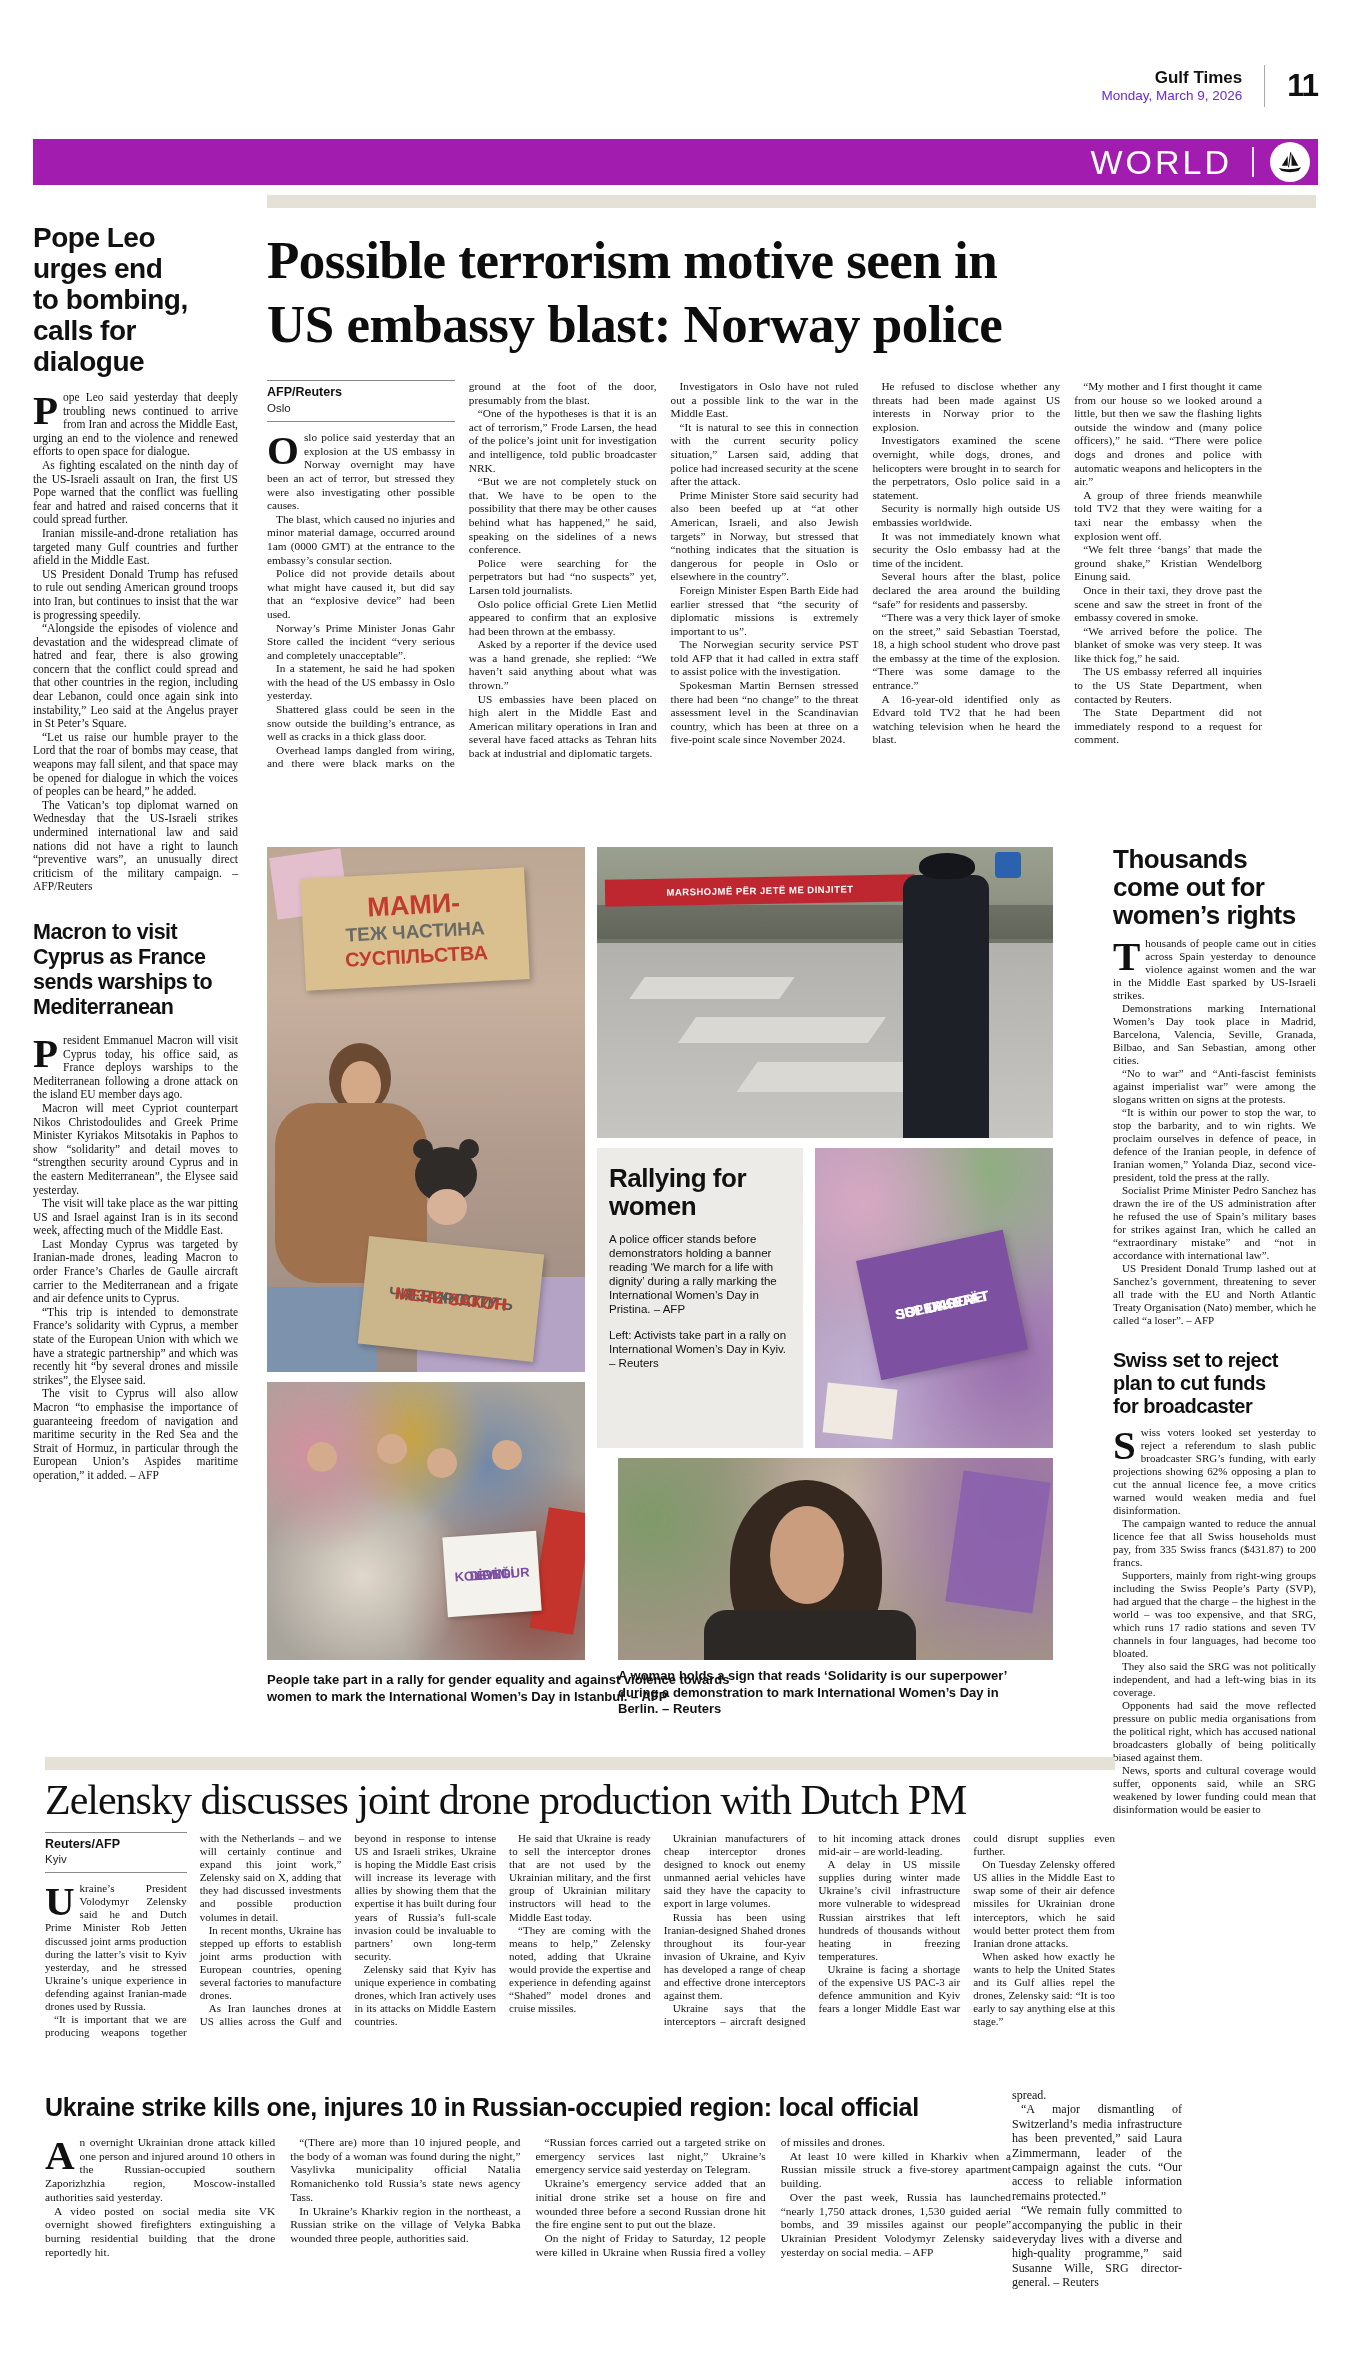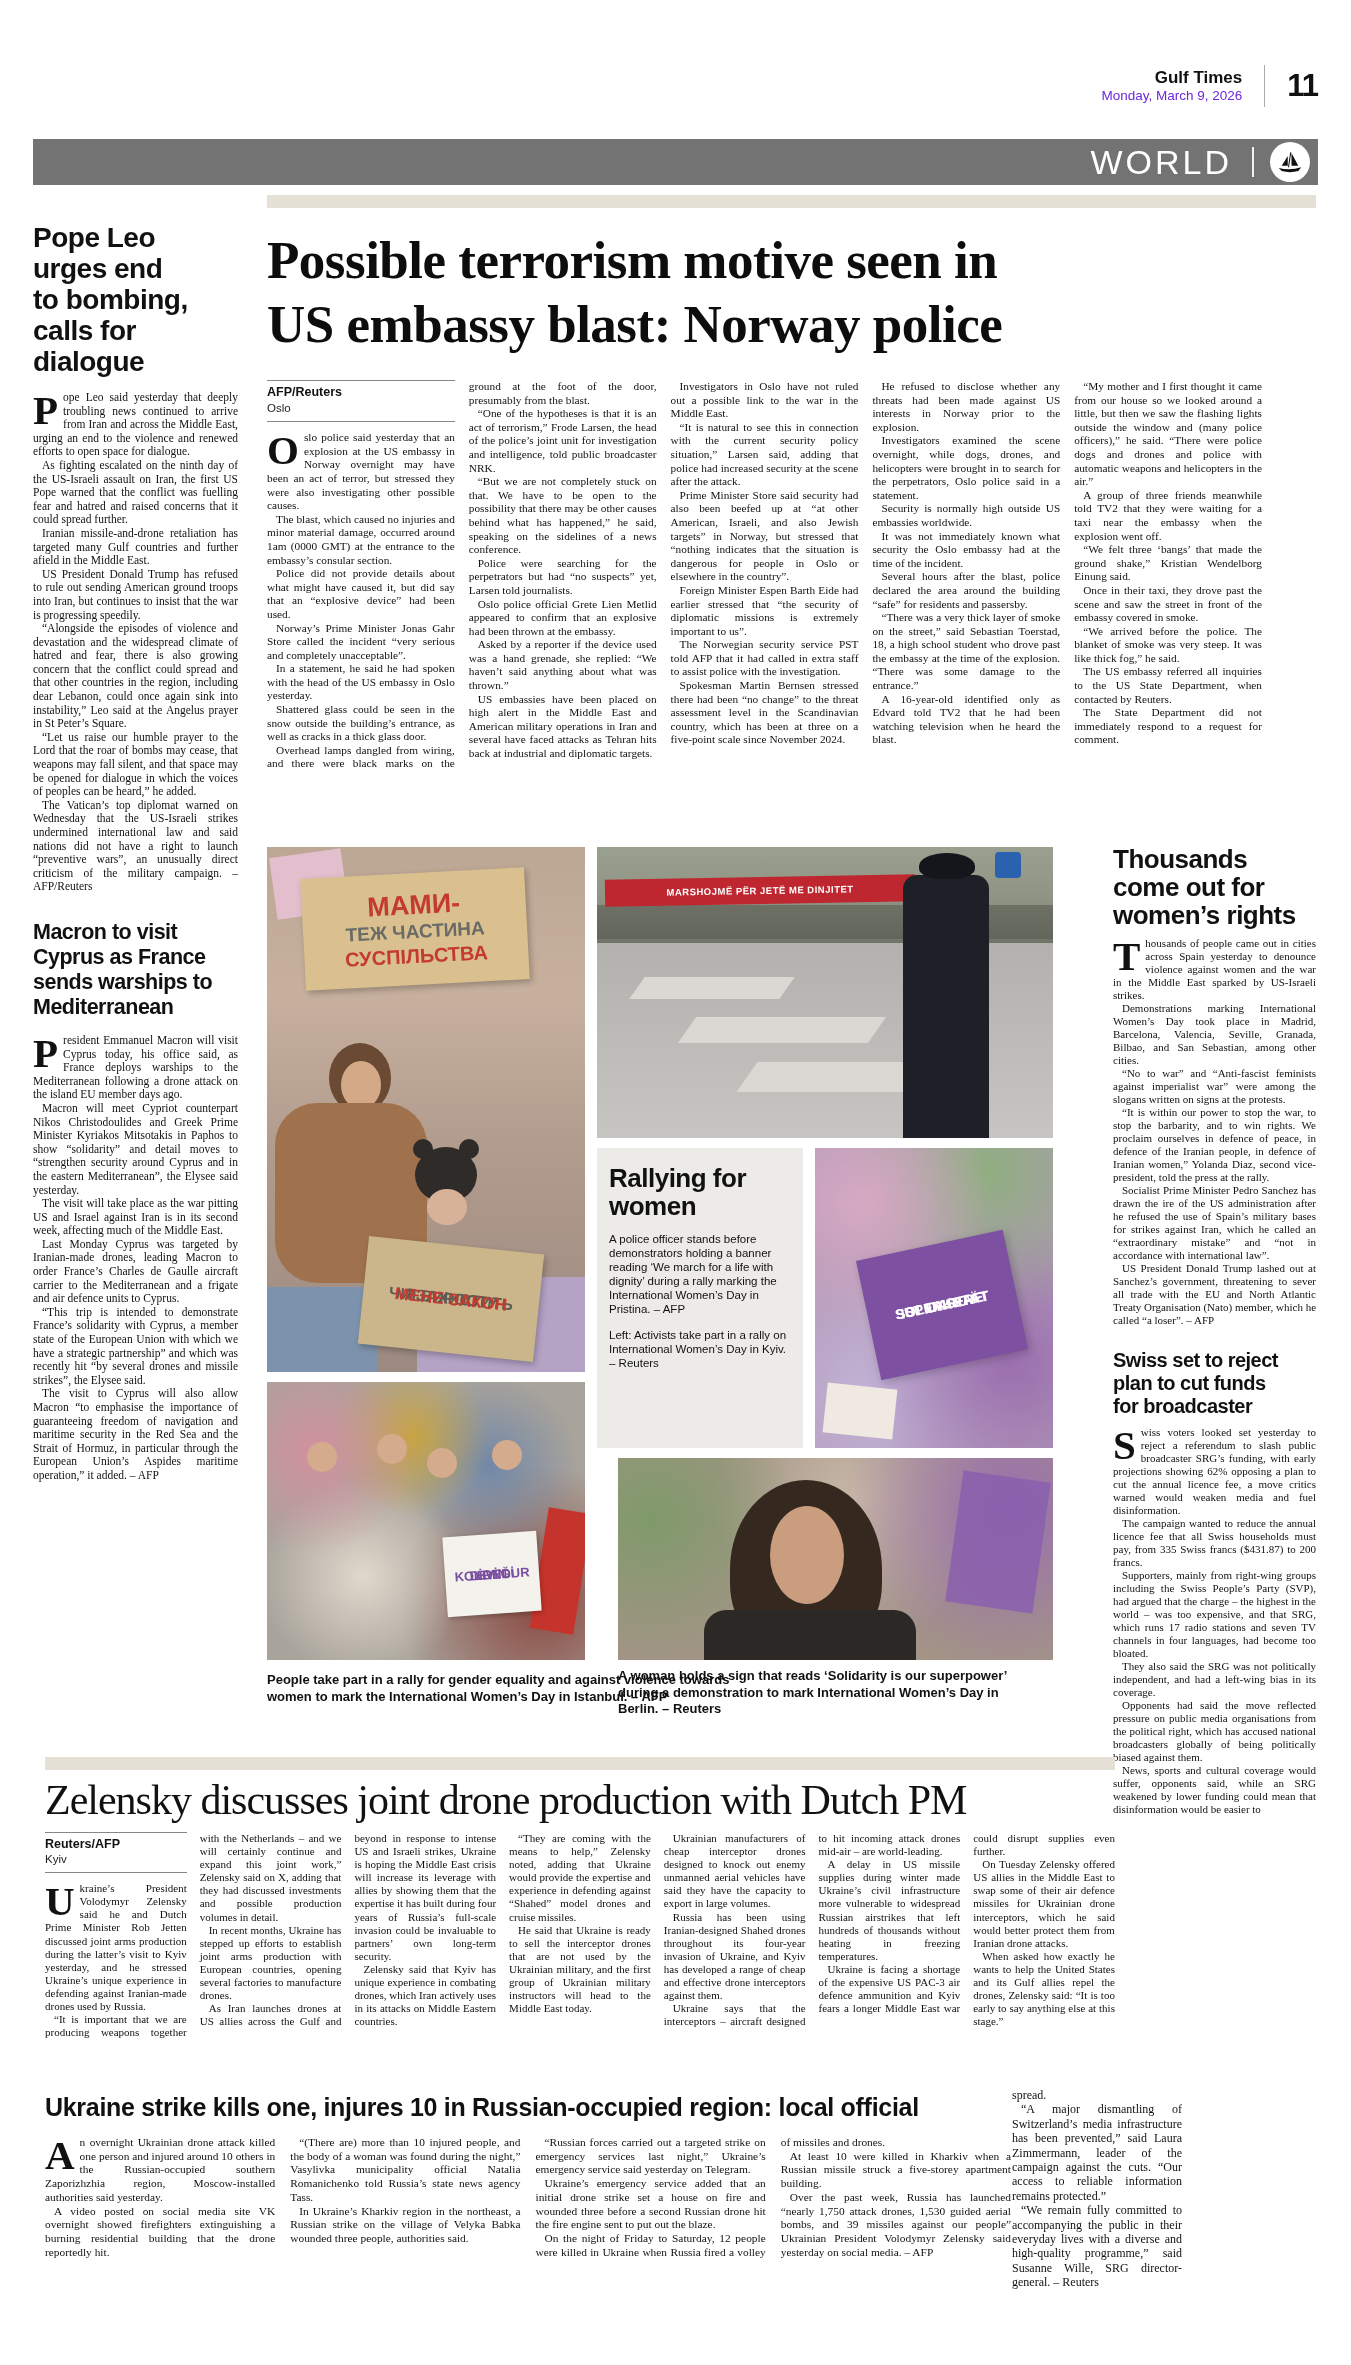--- a/index.html
+++ b/index.html
@@ -148,21 +148,21 @@
 
   <div class="hdr-meta">
     <div class="hdr-text">
       <div class="hdr-paper">Gulf Times</div>
       <div class="hdr-date">Monday, March 9, 2026</div>
     </div>
     <div class="hdr-rule"></div>
     <div class="hdr-pageno">11</div>
   </div>
 
-  <div class="banner" style="background:#737373;">
+  <div class="banner" style="background:#a21caf;">
     <span class="banner-title">WORLD</span>
     <span class="banner-sep"></span>
     <span class="banner-logo">
       <svg width="30" height="30" viewBox="0 0 40 40">
         <path d="M5 28 Q20 32 35 27 L31 32 Q20 35 9 32 Z" fill="#111"></path>
         <line x1="21" y1="7" x2="18" y2="27" stroke="#111" stroke-width="1.4"></line>
         <path d="M22 8 L31 25 L22 25 Z" fill="#111"></path>
         <path d="M17 12 L9 25 L17 25 Z" fill="#111"></path>
       </svg>
     </span>
@@ -350,22 +350,22 @@
   <div class="zel-body art">
     <div class="byline-block">
       <div class="byline">Reuters/AFP</div>
       <div class="dateline">Kyiv</div>
     </div>
     <p class="dc">Ukraine’s President Volodymyr Zelensky said he and Dutch Prime Minister Rob Jetten discussed joint arms production during the latter’s visit to Kyiv yesterday, and he stressed Ukraine’s unique experience in defending against Iranian-made drones used by Russia.</p>
     <p>“It is important that we are producing weapons together with the Netherlands – and we will certainly continue and expand this joint work,” Zelensky said on X, adding that they had discussed investments and possible production volumes in detail.</p>
     <p>In recent months, Ukraine has stepped up efforts to establish joint arms production with European countries, opening several factories to manufacture drones.</p>
     <p>As Iran launches drones at US allies across the Gulf and beyond in response to intense US and Israeli strikes, Ukraine is hoping the Middle East crisis will increase its leverage with allies by showing them that the expertise it has built during four years of Russia’s full-scale invasion could be invaluable to partners’ own long-term security.</p>
     <p>Zelensky said that Kyiv has unique experience in combating drones, which Iran actively uses in its attacks on Middle Eastern countries.</p>
+    <p>He said that Ukraine is ready to sell the interceptor drones that are not used by the Ukrainian military, and the first group of Ukrainian military instructors will head to the Middle East today.</p>
     <p>“They are coming with the means to help,” Zelensky noted, adding that Ukraine would provide the expertise and experience in defending against “Shahed” model drones and cruise missiles.</p>
-    <p>He said that Ukraine is ready to sell the interceptor drones that are not used by the Ukrainian military, and the first group of Ukrainian military instructors will head to the Middle East today.</p>
     <p>Ukrainian manufacturers of cheap interceptor drones designed to knock out enemy unmanned aerial vehicles have said they have the capacity to export in large volumes.</p>
     <p>Russia has been using Iranian-designed Shahed drones throughout its four-year invasion of Ukraine, and Kyiv has developed a range of cheap and effective drone interceptors against them.</p>
     <p>Ukraine says that the interceptors – aircraft designed to hit incoming attack drones mid-air – are world-leading.</p>
     <p>A delay in US missile supplies during winter made Ukraine’s civil infrastructure more vulnerable to widespread Russian airstrikes that left hundreds of thousands without heating in freezing temperatures.</p>
     <p>Ukraine is facing a shortage of the expensive US PAC-3 air defence ammunition and Kyiv fears a longer Middle East war could disrupt supplies even further.</p>
     <p>On Tuesday Zelensky offered US allies in the Middle East to swap some of their air defence missiles for Ukrainian drone interceptors, which he said would better protect them from Iranian drone attacks.</p>
     <p>When asked how exactly he wants to help the United States and its Gulf allies repel the drones, Zelensky said: “It is too early to say anything else at this stage.”</p>
   </div>
 
   <h2 class="ukr-headline">Ukraine strike kills one, injures 10 in Russian-occupied region: local official</h2>

